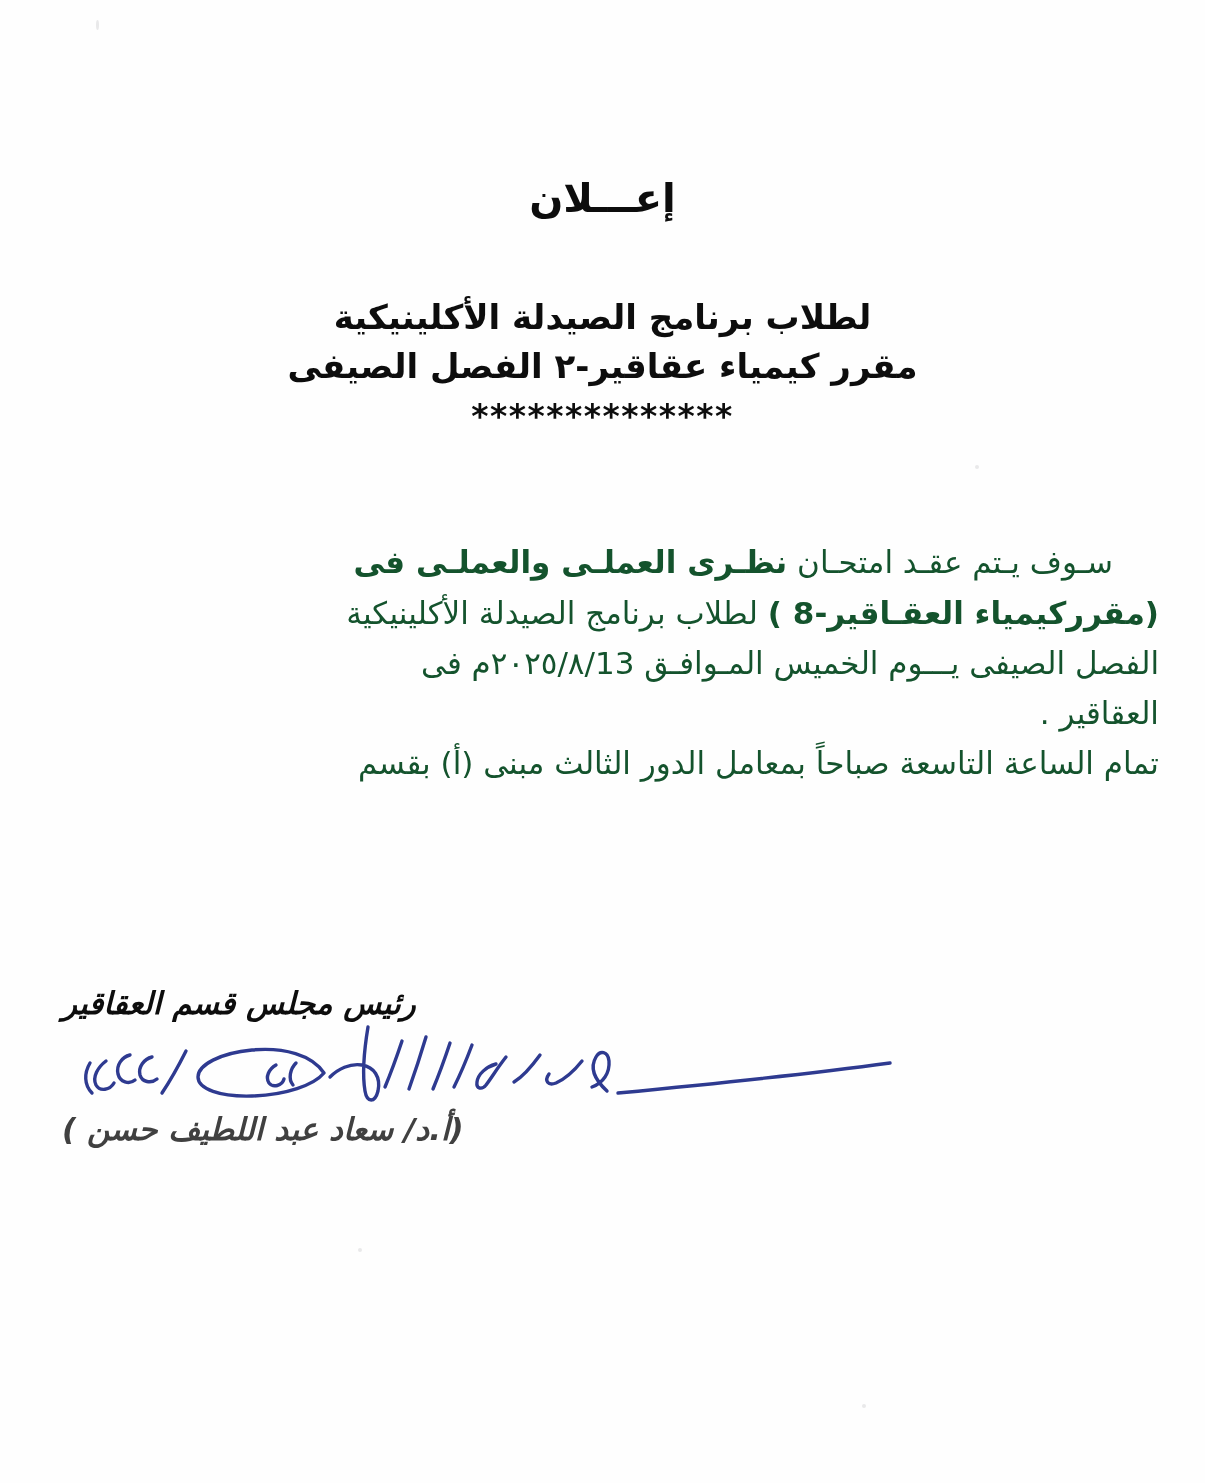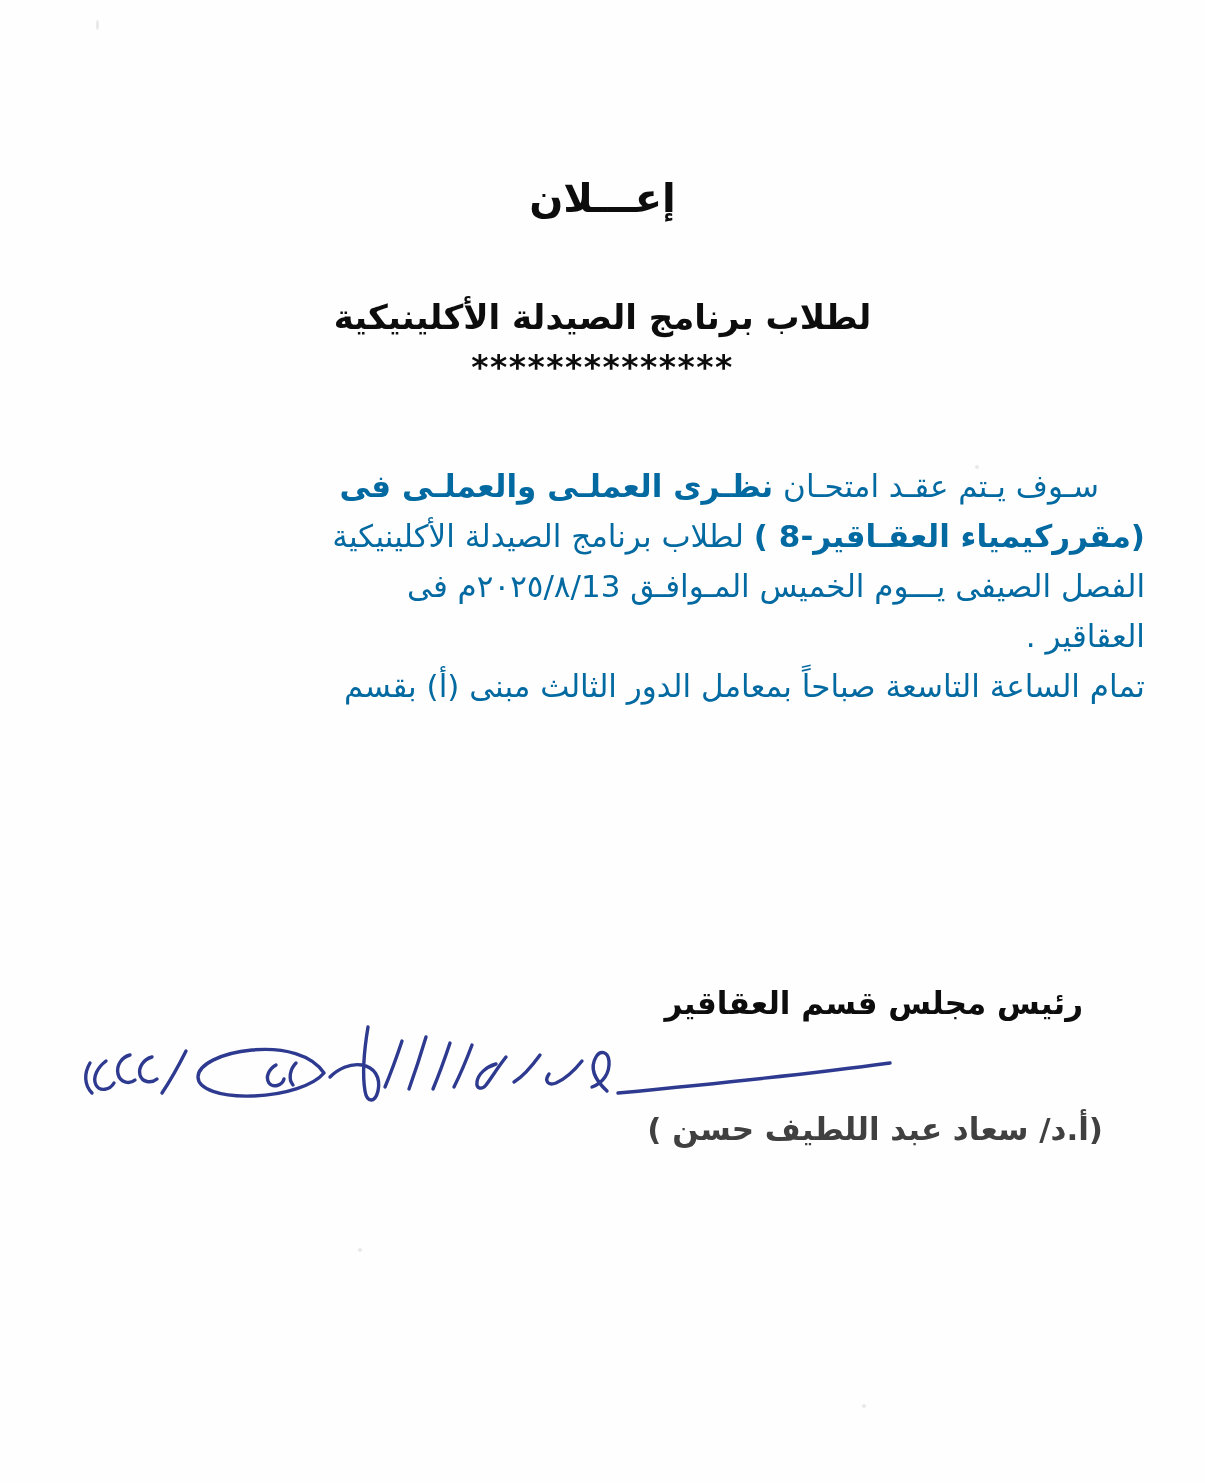--- a/index.html
+++ b/index.html
@@ -29,21 +29,21 @@
     background: #e9e9ea;
     border-radius: 50%;
     pointer-events: none;
   }
 
   .doc-body {
     position: absolute;
     top: 0;
     right: 0;
     left: 0;
-    padding: 0 60px;
+    padding: 0 46px;
     box-sizing: border-box;
   }
 
   
   .title {
     text-align: center;
     font-weight: bold;
     font-size: 40px;
     letter-spacing: 0.5px;
     margin-top: 175px;
@@ -64,44 +64,45 @@
   .stars {
     font-weight: bold;
     font-size: 33px;
     letter-spacing: 1.5px;
     line-height: 1.35;
     margin-top: 4px;
   }
 
   
   .body-block {
-    margin-top: 70px;
+    margin-top: 98px;
     font-size: 31px;
     line-height: 1.62;
     text-align: justify;
-    color: #0369a1;
+    color: #14532d;
   }
   .body-line {
     display: block;
     white-space: nowrap;
   }
   .body-line.indent {
     text-indent: 46px;
   }
   .b {
     font-weight: bold;
   }
 
   
   .sign-block {
     position: absolute;
     top: 985px;
     right: 62px;
     left: 62px;
-    text-align: right;
+    text-align: left;
+    font-style: italic;
   }
   .sign-role {
     font-weight: bold;
     font-size: 31px;
     color: #0d0d0d;
     margin-right: 60px;
   }
   .sign-ink-wrap {
     position: relative;
     height: 92px;
@@ -131,20 +132,21 @@
   <span class="speck" style="left:975px; top:465px; width:4px; height:4px;"></span>
   <span class="speck" style="left:358px; top:1248px;width:4px; height:4px;"></span>
   <span class="speck" style="left:862px; top:1404px;width:4px; height:4px;"></span>
 
   <div class="doc-body">
 
     <div class="title">إعـــلان</div>
 
     <div class="subtitle-block">
       <div class="subtitle-line">لطلاب برنامج الصيدلة الأكلينيكية</div>
+      <div class="subtitle-line">مقرر كيمياء عقاقير-٢ الفصل الصيفى</div>
       <div class="stars">**************</div>
     </div>
 
     <div class="body-block" id="body-block">
         <span class="body-line indent"><span>سـوف يـتم عقـد امتحـان </span><span class="b">نظـرى العملـى والعملـى فى</span></span>
         <span class="body-line"><span class="b">(مقرركيمياء العقـاقير-8 )</span><span> لطلاب برنامج الصيدلة الأكلينيكية</span></span>
         <span class="body-line"><span>الفصل الصيفى يـــوم الخميس المـوافـق ٢٠٢٥/٨/13م فى</span></span>
         <span class="body-line"><span>العقاقير .</span></span>
         <span class="body-line"><span>تمام الساعة التاسعة صباحاً بمعامل الدور الثالث مبنى (أ) بقسم</span></span>
       </div>

